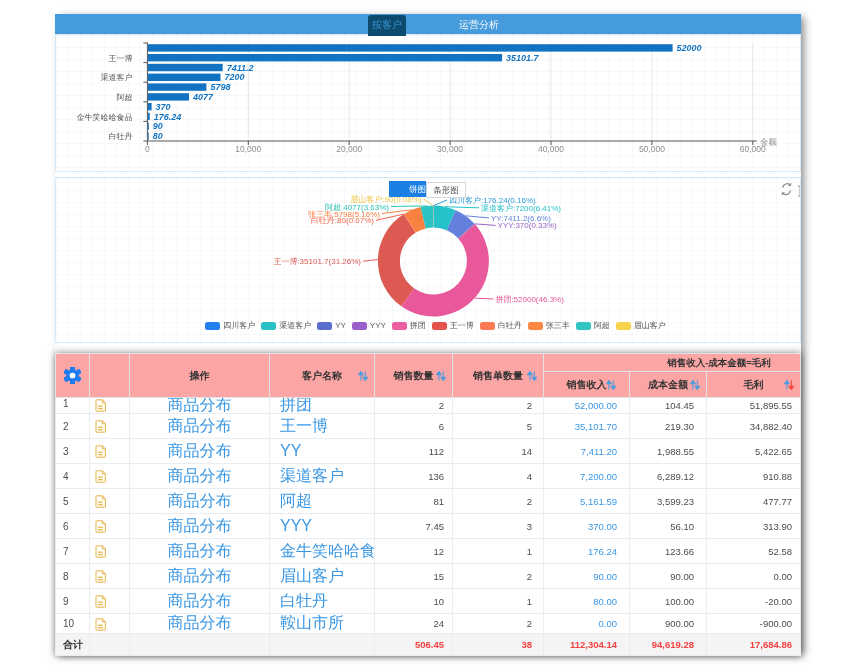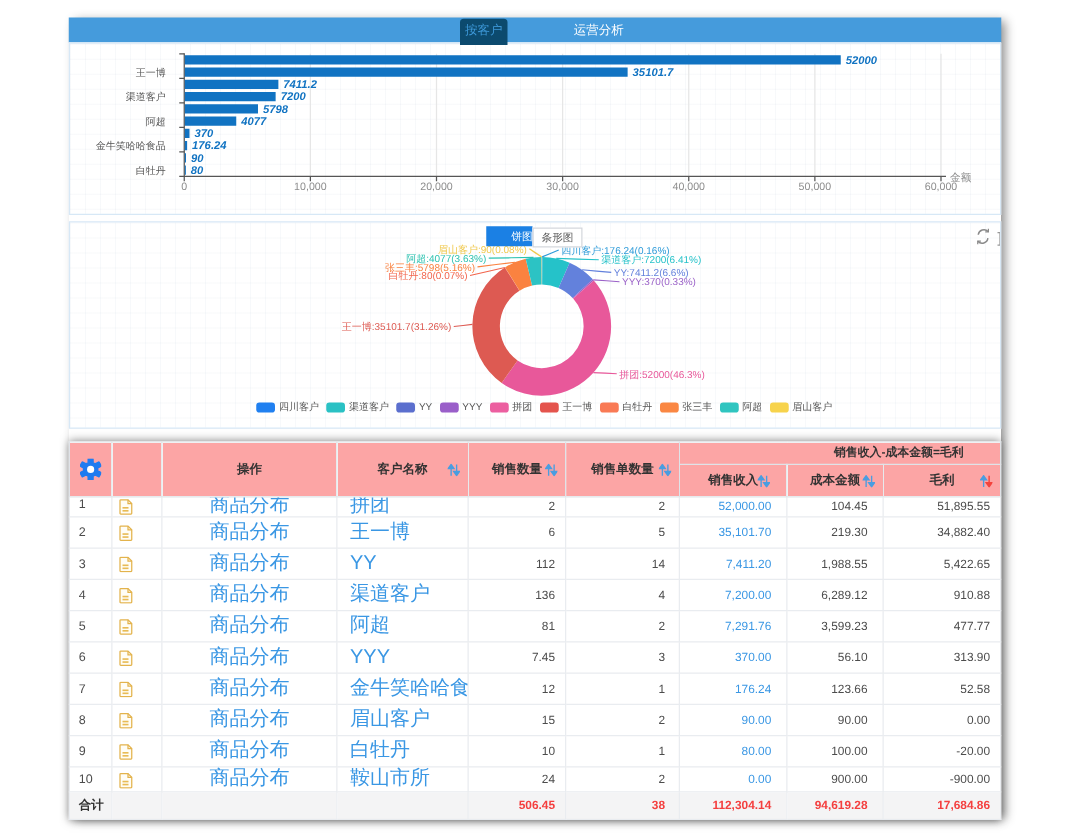--- a/index.html
+++ b/index.html
@@ -306,21 +306,21 @@
                 <path d="M1.6 0.8 h5.8 l3 3 v7.8 a0.6 0.6 0 0 1 -0.6 0.6 h-8.2 a0.6 0.6 0 0 1 -0.6 -0.6 v-10.2 a0.6 0.6 0 0 1 0.6 -0.6 z" fill="#fffdf5" stroke="#e3b34c"></path>
                 <path d="M7.4 0.8 v3 h3" fill="none" stroke="#e3b34c"></path>
                 <rect x="3" y="6.6" width="4.8" height="1.3" fill="#e8bb55"></rect>
                 <rect x="3" y="9" width="4.8" height="1.3" fill="#e8bb55"></rect>
               </svg>
             </td>
             <td style="text-align:center"><a class="lk">商品分布</a></td>
             <td style="padding-left:10px"><a class="lk">阿超</a></td>
             <td class="num">81</td>
             <td class="num" style="padding-right:11px">2</td>
-            <td class="num" style="padding-right:12px"><a class="lku">7,291.76</a></td>
+            <td class="num" style="padding-right:12px"><a class="lku">5,161.59</a></td>
             <td class="num" style="padding-right:12px">3,599.23</td>
             <td class="num">477.77</td>
           </tr>
 <tr style="height:25px">
             <td class="rn" style="">6</td>
             <td style="padding:0">
               <svg width="12" height="13" viewBox="0 0 12 13" style="display:block;margin:1px 0 0 5px">
                 <path d="M1.6 0.8 h5.8 l3 3 v7.8 a0.6 0.6 0 0 1 -0.6 0.6 h-8.2 a0.6 0.6 0 0 1 -0.6 -0.6 v-10.2 a0.6 0.6 0 0 1 0.6 -0.6 z" fill="#fffdf5" stroke="#e3b34c"></path>
                 <path d="M7.4 0.8 v3 h3" fill="none" stroke="#e3b34c"></path>
                 <rect x="3" y="6.6" width="4.8" height="1.3" fill="#e8bb55"></rect>

